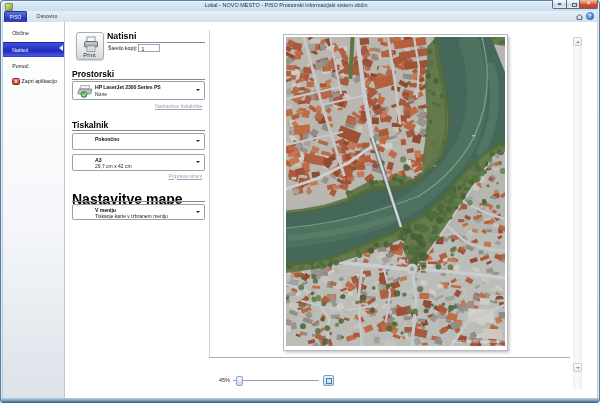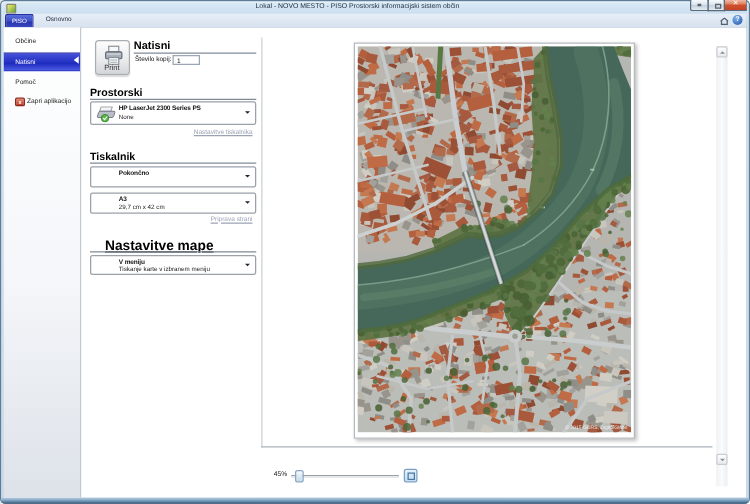--- a/index.html
+++ b/index.html
@@ -144,21 +144,21 @@
       <div class="t1">Pokončno</div>
       <div class="caret"></div>
     </div>
     <div class="dd" style="top:132px;height:17px;">
       <div class="t1">A3</div>
       <div class="t2">29,7 cm x 42 cm</div>
       <div class="caret"></div>
     </div>
     <div class="lnk" style="top:151px;">Priprava strani</div>
 
-    <div class="h1" style="left:81px;top:169px;font-size:11px;text-decoration:underline;">Nastavitve mape</div>
+    <div class="h1" style="left:69px;top:169px;font-size:14px;">Nastavitve mape</div>
     <div class="rule" style="left:69px;top:179px;width:133px;"></div>
     <div class="dd" style="top:182px;height:16px;">
       <div class="t1">V meniju</div>
       <div class="t2" style="top:8.5px;">Tiskanje karte v izbranem meniju</div>
       <div class="caret"></div>
     </div>
 
     <div id="vdiv" class="abs"></div>
     <div id="hsep" class="abs"></div>
     <div id="mapframe" class="abs"></div>

